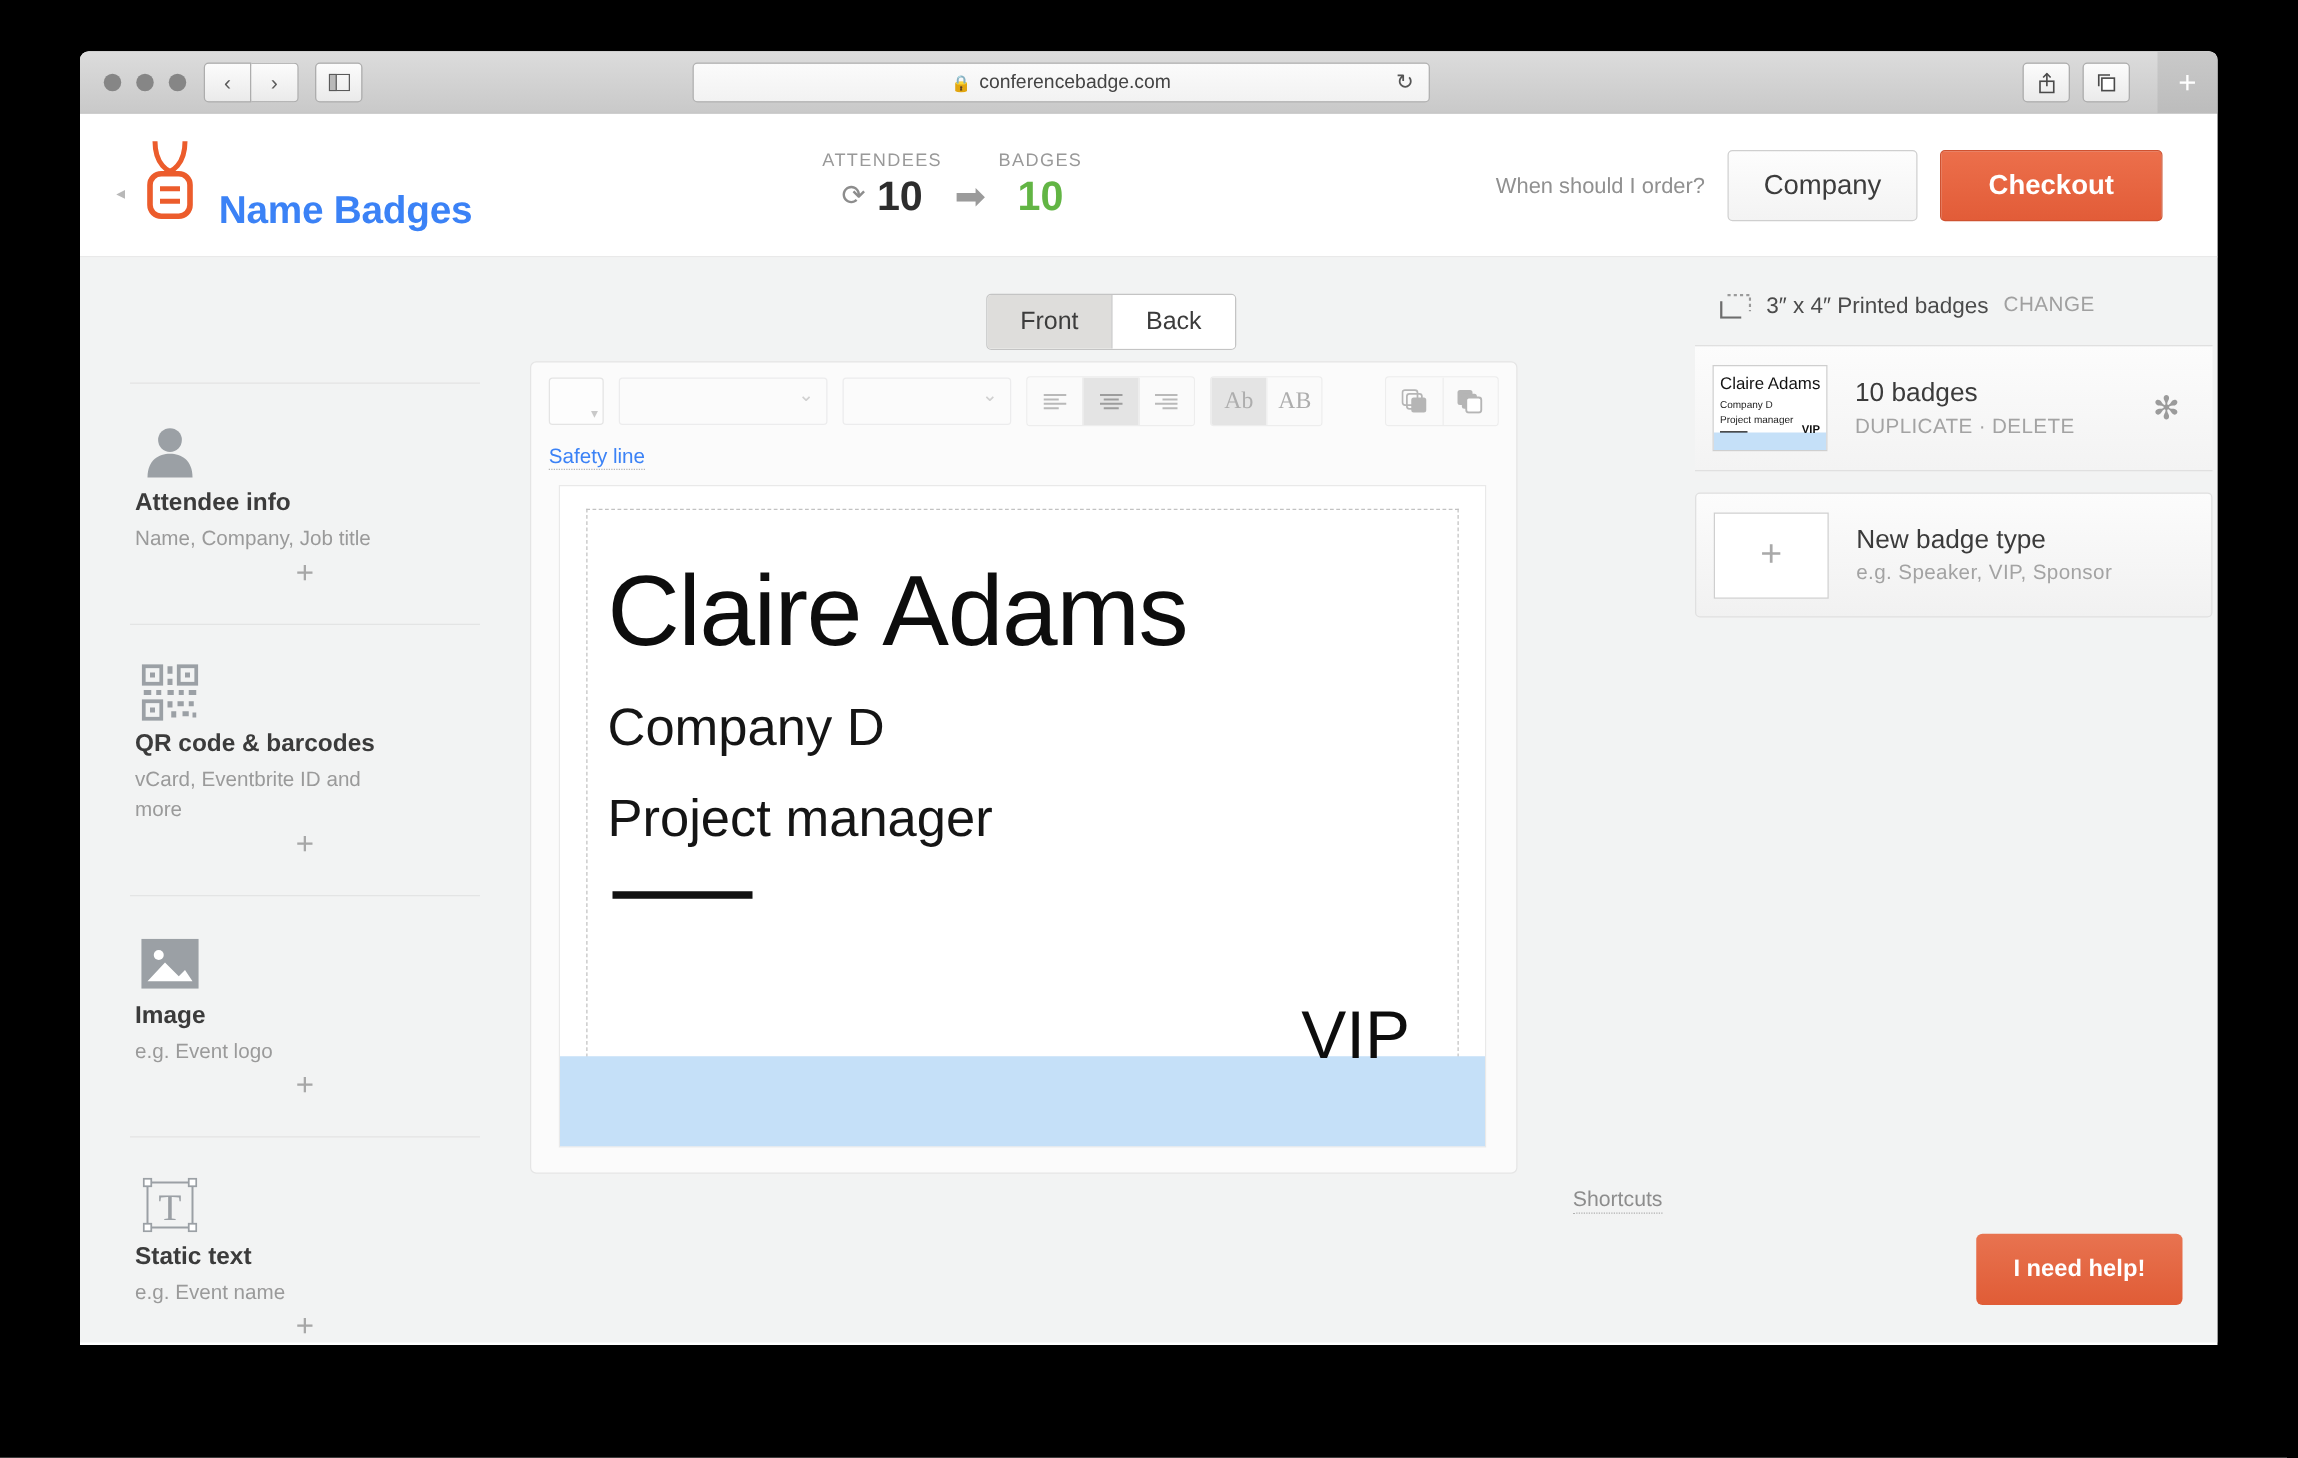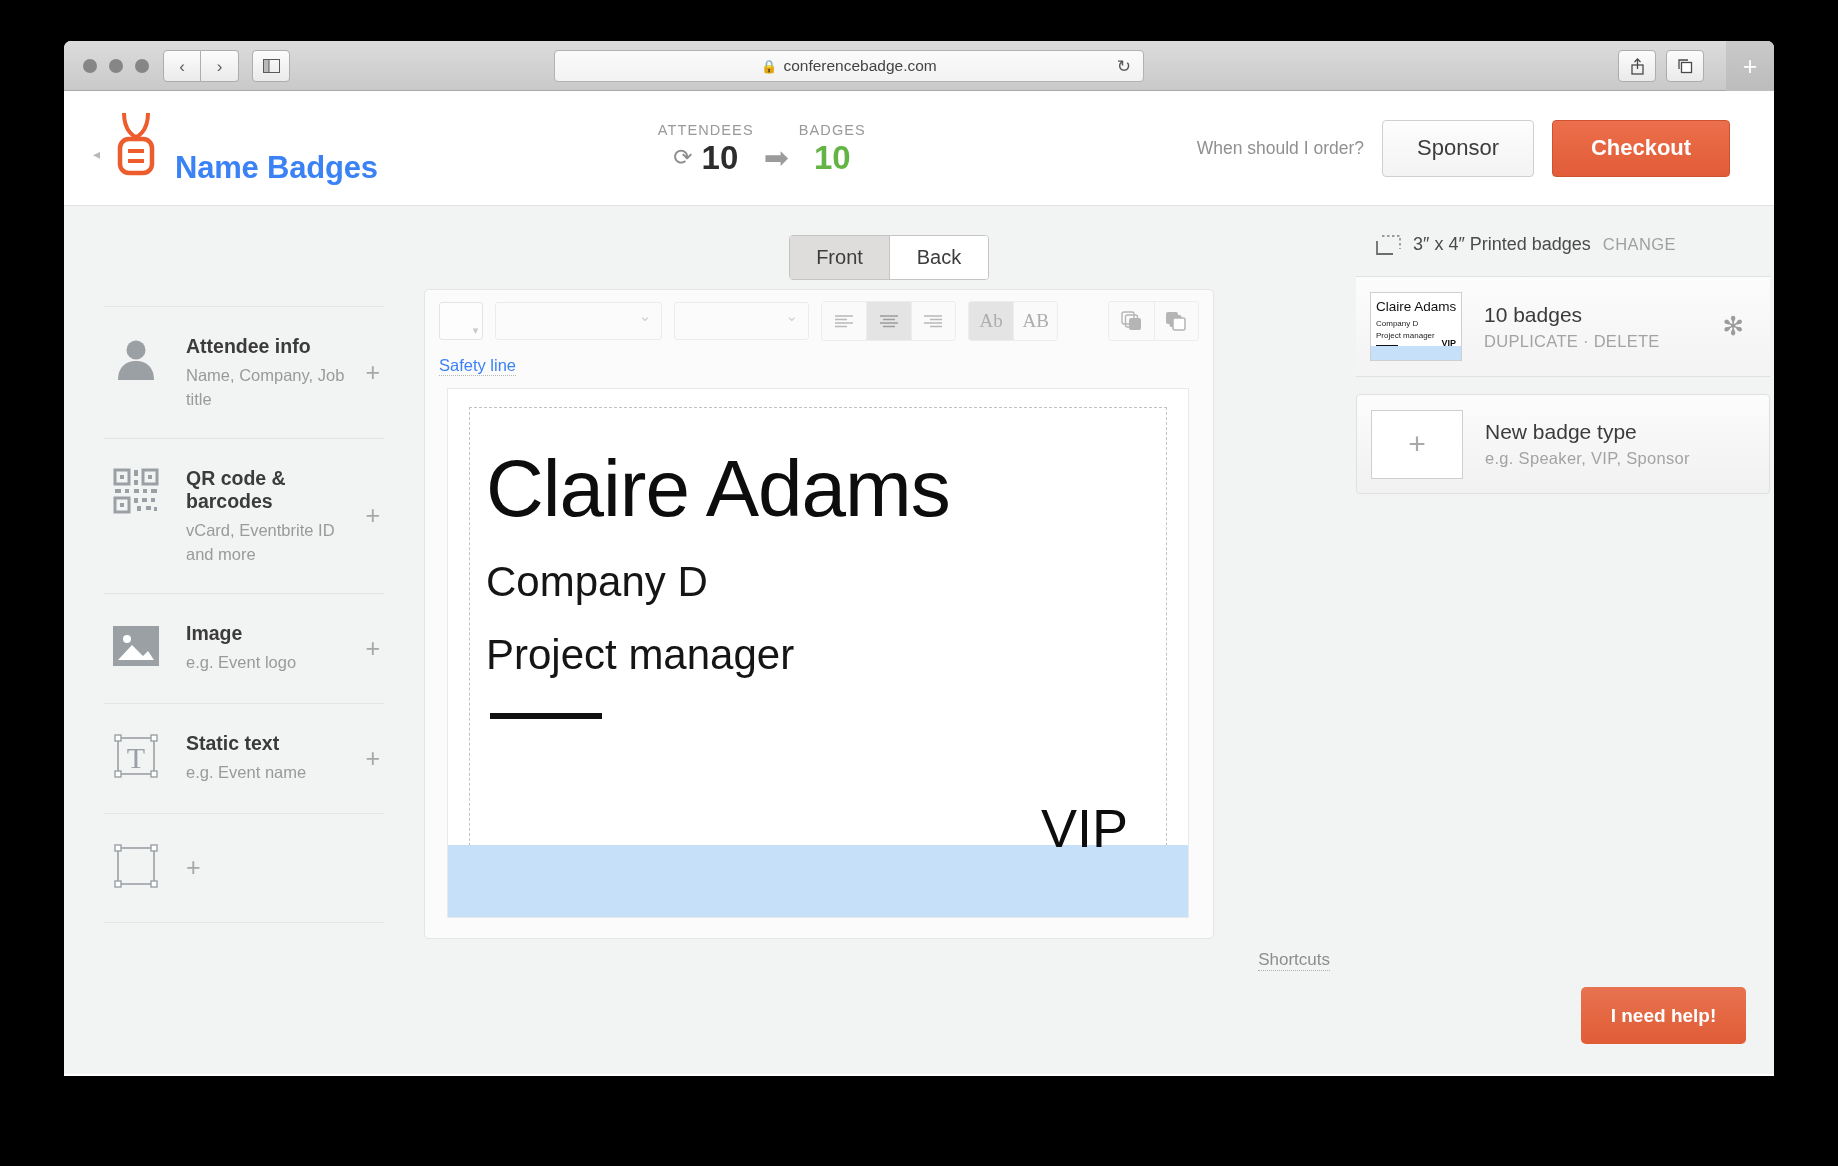--- a/index.html
+++ b/index.html
@@ -117,20 +117,21 @@
 
   
   .sidebar { width: 360px; padding: 0 40px; position: relative; }
   .sidebar-inner { margin-top: 100px; }
   .side-item {
     display: flex; align-items: flex-start;
     padding: 26px 0 26px 4px;
     border-top: 1px solid #e3e4e4;
     position: relative;
     min-height: 110px;
+    flex-direction: column;
   }
   .side-item:last-child { border-bottom: 1px solid #e3e4e4; }
   .side-icon { width: 56px; height: 52px; margin-right: 22px; flex: 0 0 56px;
                display: flex; align-items: center; justify-content: center; }
   .side-text { flex: 1; padding-top: 2px; }
   .side-title { font-size: 19.5px; font-weight: bold; color: #3b3b3b; margin-bottom: 6px; }
   .side-sub { font-size: 16.5px; color: #9a9a9a; line-height: 1.45; max-width: 195px; }
   .side-plus { font-size: 25px; color: #a7a7a7; font-weight: 300; align-self: center; padding-right: 4px; }
 
   
@@ -365,21 +366,21 @@
       <div class="counter-col">
         <div class="counter-label">BADGES</div>
         <div class="counter-row">
           <span class="counter-num green">10</span>
         </div>
       </div>
     </div>
 
     <div class="header-right">
       <a class="when-order">When should I order?</a>
-      <div class="btn-preview">Sponsor</div>
+      <div class="btn-preview">Company</div>
       <div class="btn-checkout">Checkout</div>
     </div>
   </div>
 
   <div class="app-body">
 
     <div class="sidebar">
       <div class="sidebar-inner">
 
         <div class="side-item">

